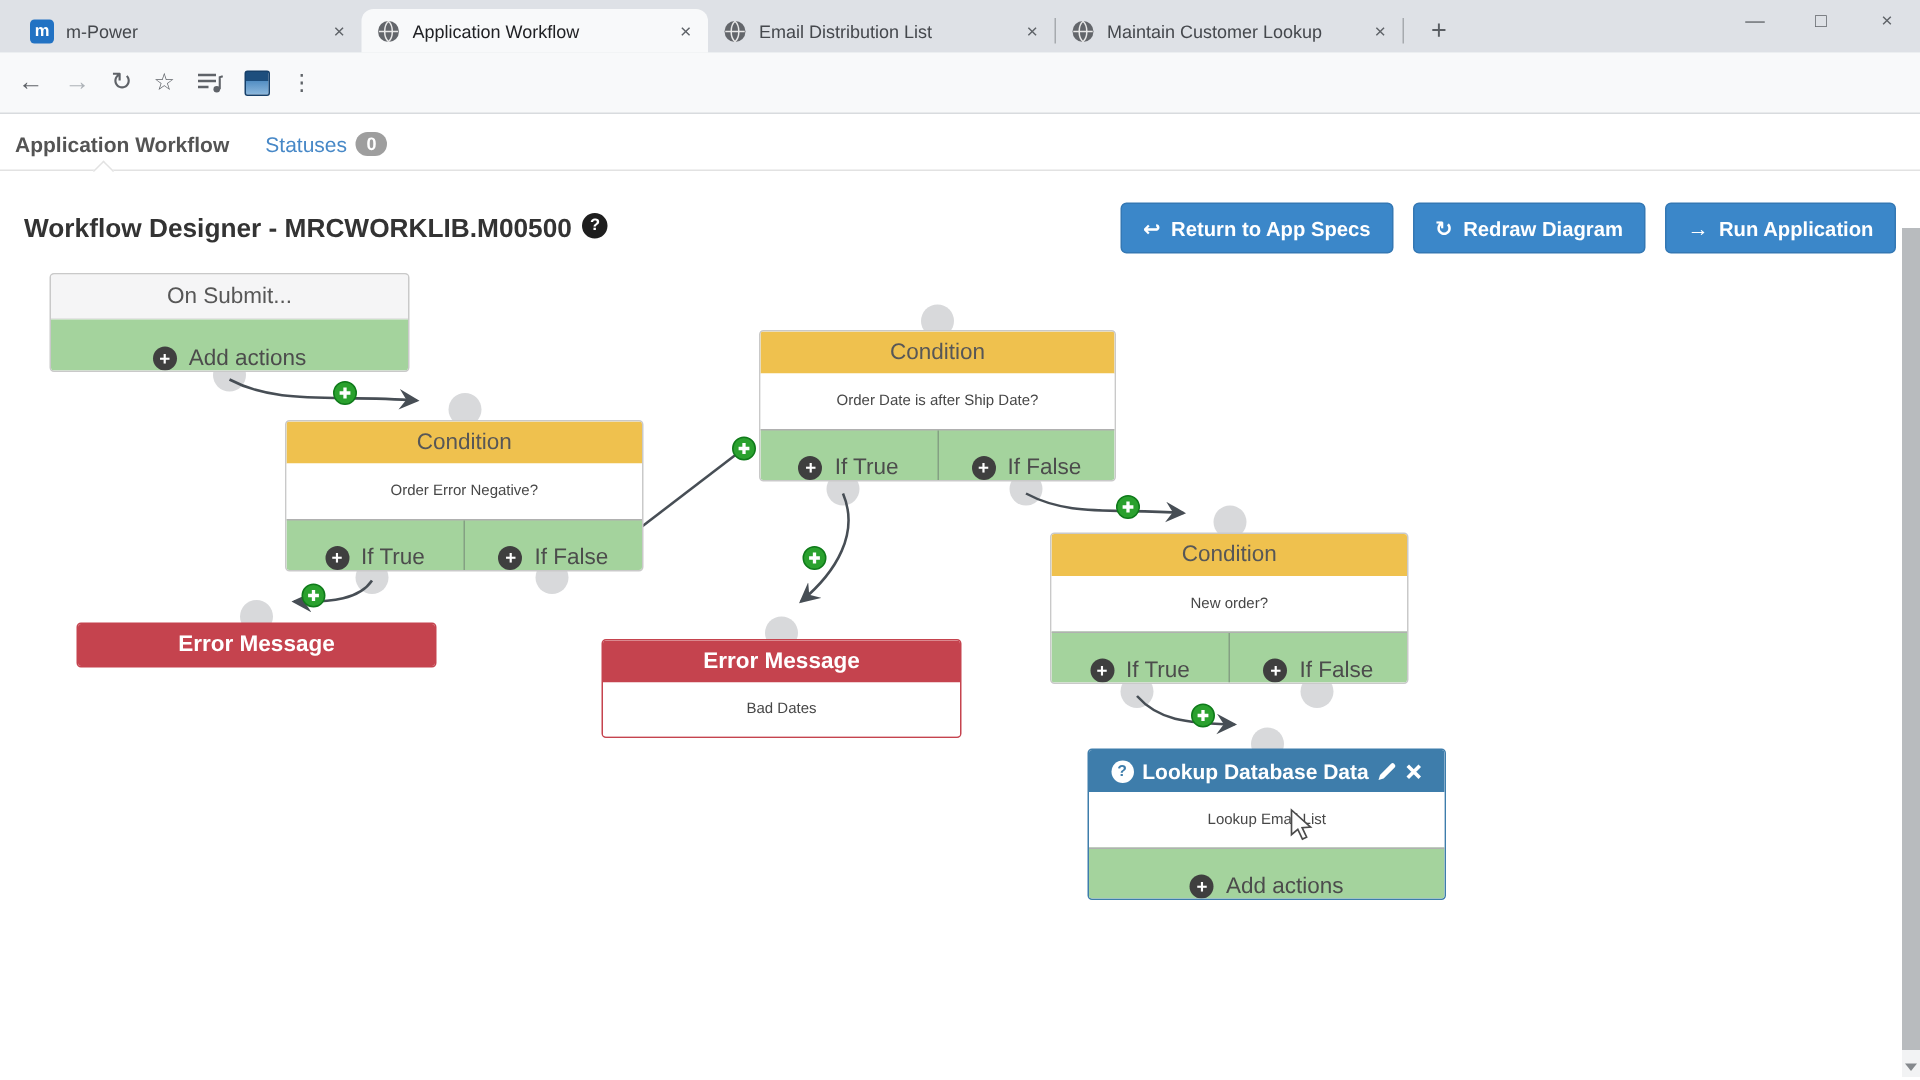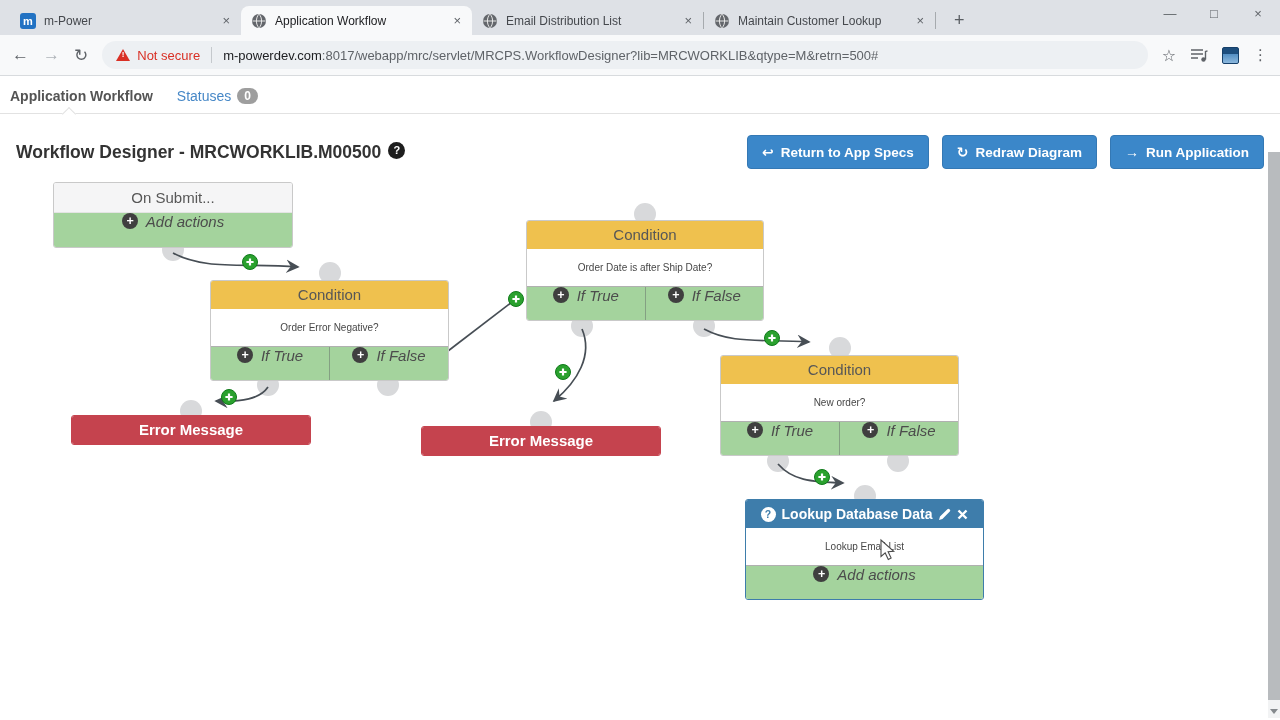--- a/index.html
+++ b/index.html
@@ -46,34 +46,34 @@
   .pageheader { display:flex; justify-content:space-between; align-items:center; padding:21px 16px 0 16px; }
   .ptitle { font-size:17.5px; font-weight:bold; color:#333; display:flex; gap:7px; }
   .helpdot { width:17px; height:17px; border-radius:50%; background:#1e1e1e; color:#fff; font-size:11px; font-weight:bold;
              display:inline-flex; align-items:center; justify-content:center; }
   .btnrow { display:flex; gap:13px; }
   .btn { background:#3b87c9; border:1px solid #3478b4; color:#fff; font-weight:bold; font-size:13.5px;
          height:34px; padding:0 14px; border-radius:4px; display:inline-flex; align-items:center; gap:7px; }
   .btn .ic { font-size:14px; font-weight:bold; }
 
   
-  .canvas { position:absolute; left:0; top:0; width:1132px; height:720px; pointer-events:none;margin-left:20px; }
+  .canvas { position:absolute; left:0; top:0; width:1132px; height:720px; pointer-events:none; }
   .edges, .badges { position:absolute; left:0; top:0; }
   .edges { z-index:1; } .badges { z-index:3; }
   .node { position:absolute; z-index:2; border-radius:3px; border:1px solid #c9c9c9; background:#fff;
           text-align:center; color:#4a4a4a; overflow:hidden; pointer-events:auto; }
   .n-head { height:28px; line-height:28px; font-size:15px; color:#575757; }
   .n-head.gray { background:#f5f5f6; height:30px; line-height:30px; border-bottom:1px solid #e4e4e4; }
   .n-head.yellow { background:#efc14e; }
   .n-head.red { background:#c5434e; color:#fff; font-weight:bold; }
   .n-head.blue { background:#3e7dab; color:#fff; font-weight:bold; font-size:14px;
                  display:flex; align-items:center; justify-content:center; gap:6px; }
   .n-body { height:37px; line-height:37px; font-size:10px; color:#474747; background:#fff; }
   .n-actions { display:flex; height:34px; background:#a4d39d; border-top:1px solid #b0b0b0; }
-  .n-btn { flex:1; display:flex; align-items:flex-start; justify-content:center; gap:8px; font-size:15px; color:#4c4c4c;font-style:italic; }
+  .n-btn { flex:1; display:flex; align-items:flex-end; justify-content:center; gap:8px; font-size:15px; color:#4c4c4c; }
   .n-btn + .n-btn { border-left:1px solid #84a083; }
   .plusdark { width:16px; height:16px; border-radius:50%; background:#3f3f3f; color:#fff;
               display:inline-flex; align-items:center; justify-content:center; font-size:12.5px; font-weight:bold; flex:0 0 16px; }
   .plusdark::before { content:"+"; line-height:1; }
   .err .n-body { height:36px; line-height:36px; }
   .err { border-color:#c5434e; }
   .lkp { border-color:#3e7dab; }
   .qcirc { width:15px; height:15px; border-radius:50%; background:#fff; color:#3e7dab; font-size:10.5px; font-weight:bold;
            display:inline-flex; align-items:center; justify-content:center; }
   .hico { display:inline-flex; }
@@ -124,26 +124,20 @@
     <div class="win-btn">—</div>
     <div class="win-btn">□</div>
     <div class="win-btn">×</div>
   </div>
 </div>
 
 <div class="toolbar">
   <span class="nav-ic">←</span>
   <span class="nav-ic disabled">→</span>
   <span class="nav-ic">↻</span>
-  <div class="omnibox">
-    <span class="warn-tri"></span>
-    <span class="notsecure">Not secure</span>
-    <span class="omni-sep"></span>
-    <span class="url"><span>m-powerdev.com</span><span class="rest">:8017/webapp/mrc/servlet/MRCPS.WorkflowDesigner?lib=MRCWORKLIB&amp;qtype=M&amp;retrn=500#</span></span>
-  </div>
   <span class="star">☆</span>
   <svg width="18" height="16" viewBox="0 0 18 16">
       <path d="M1,3 h12 M1,7 h12 M1,11 h7" stroke="#5f6368" stroke-width="1.6" fill="none"></path>
       <circle cx="13.5" cy="12.5" r="2.2" fill="#5f6368"></circle>
       <path d="M15.5,12.5 V4.5 l2,-0.6" stroke="#5f6368" stroke-width="1.4" fill="none"></path>
     </svg>
   <span class="ext-blue"></span>
   <span class="dots">⋮</span>
 </div>
 
@@ -264,20 +258,21 @@
         </div>
     </div>
   </div>
 
   <div class="node err" style="left:51px; top:415px; width:240px;">
     <div class="n-head red">Error Message</div>
   </div>
 
   <div class="node err" style="left:401px; top:426px; width:240px;">
     <div class="n-head red">Error Message</div>
+    <div class="n-body">Bad Dates</div>
   </div>
 
   <div class="node lkp" style="left:725px; top:499px; width:239px;">
     <div class="n-head blue">
       <span class="qcirc">?</span>
       <span>Lookup Database Data</span>
       <span class="hico">
           <svg width="13" height="13" viewBox="0 0 13 13">
             <path d="M1,12 L2,8.6 L9.4,1.2 a1.4,1.4 0 0 1 2,0 l0.4,0.4 a1.4,1.4 0 0 1 0,2 L4.4,11 Z" fill="#fff"></path>
           </svg>

